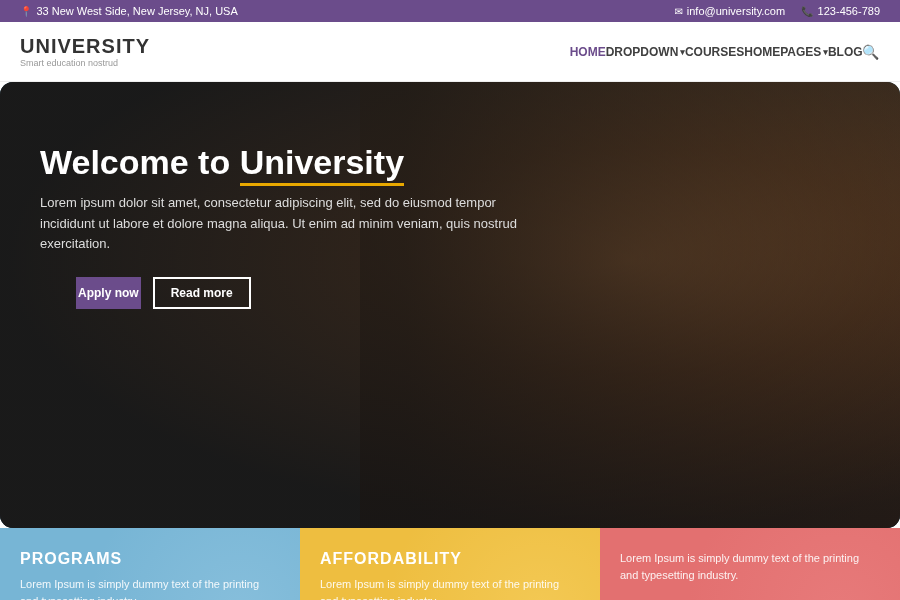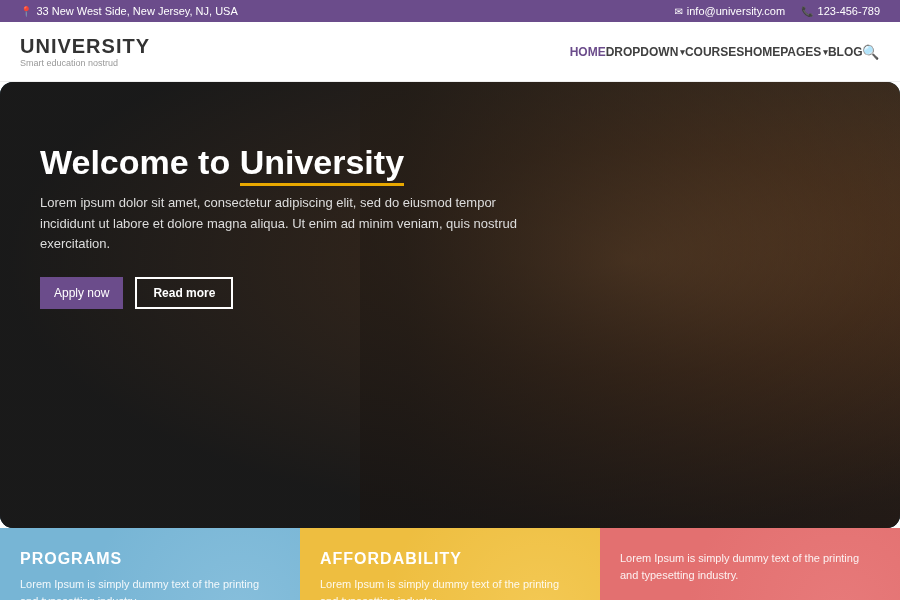--- a/index.html
+++ b/index.html
@@ -129,24 +129,25 @@
       margin-bottom: 22px;
     }
     .hero-buttons {
       display: flex;
       gap: 12px;
     }
     .btn-apply {
       background: #6b4c8b;
       color: #fff;
       border: none;
-      padding: 9px 14px;
+      padding: 9px 2px;
       font-size: 12px;
-      font-weight: normal;
+      font-weight: bold;
       cursor: pointer;
+      margin-left: 36px;
     }
     .btn-read {
       background: transparent;
       color: #fff;
       border: 2px solid #fff;
       padding: 0 16px;
       font-size: 12px;
       font-weight: bold;
       cursor: pointer;
     }

